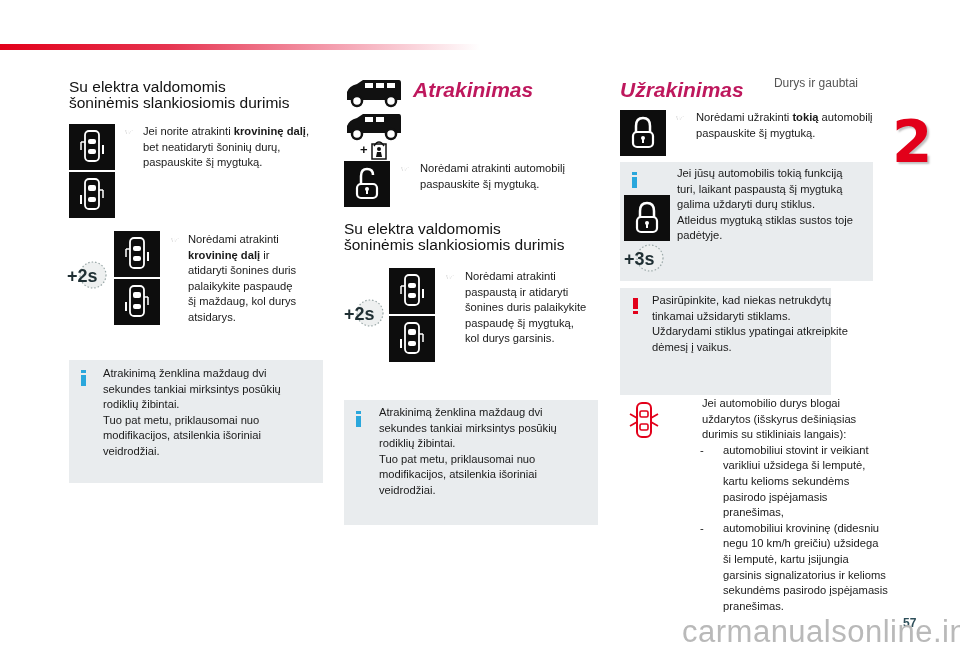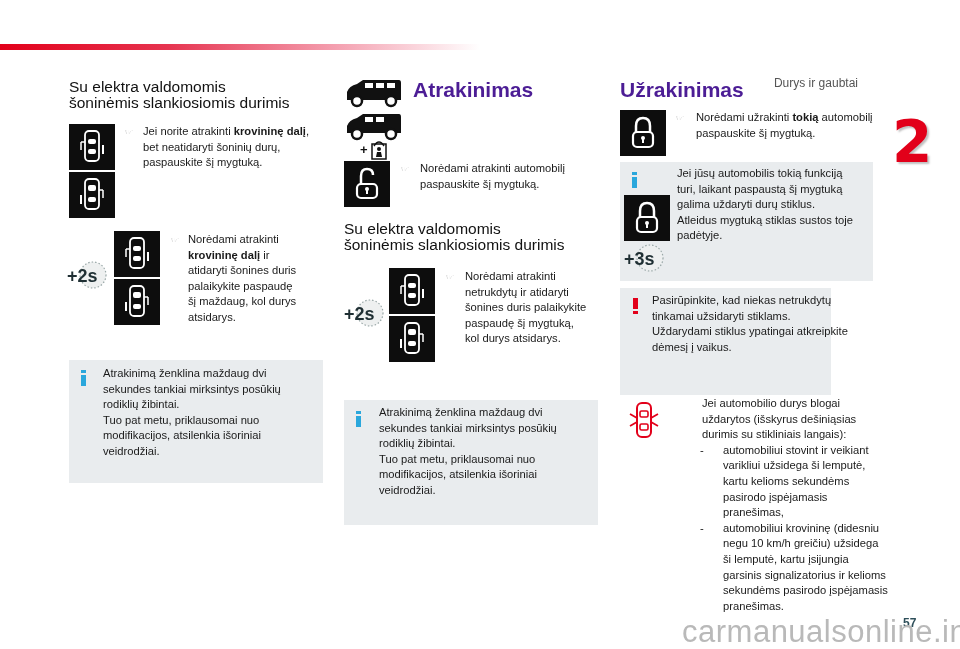--- a/index.html
+++ b/index.html
@@ -8,21 +8,21 @@
 
   .top-bar { position: absolute; left: 0; top: 44px; width: 480px; height: 6px;
     background: linear-gradient(to right, #e2001a 0%, #e63450 35%, #f4a0b0 70%, rgba(255,255,255,0) 100%); }
   .section-header { position: absolute; right: 102px; top: 37px; font-size: 12px; color: #555; margin-top: 39px; }
   .chapter-num { position: absolute; left: 892px; top: 108px; font-size: 58px; font-weight: bold; color: #e2001a;
     text-shadow: 2px 2px 2px rgba(0,0,0,0.25); font-family: "DejaVu Sans", sans-serif; }
   .page-num { position: absolute; left: 903px; top: 616px; font-size: 12px; font-weight: bold; color: #2e4f5a; }
   .watermark { position: absolute; left: 682px; top: 614px; font-size: 31px; color: #b9b9b9; letter-spacing: 0.5px; }
 
   .h2 { position: absolute; font-weight: normal; font-size: 15.5px; line-height: 16px; color: #111; }
-  .h1 { position: absolute; font-weight: bold; font-size: 21px; color: #4c1d95; }
+  .h1 { position: absolute; font-weight: bold; font-size: 21px; color: #be185d; font-style: italic; }
   .txt { position: absolute; font-size: 11.2px; line-height: 15.6px; color: #1a1a1a; }
   .bullet { position: absolute; font-size: 9px; color: #555; }
 
   .keybox { position: absolute; background: #0d0d0d; width: 46px; height: 46px; display: flex; align-items: center; justify-content: center; }
   .keybox svg { display: block; }
 
   .infobox { position: absolute; background: #e9ecee; }
   .info-i { position: absolute; width: 5px; }
   .info-i .dot { width: 5px; height: 3px; background: #2aa7dc; margin-bottom: 2px; }
   .info-i .bar { width: 5px; height: 11px; background: #2aa7dc; }
@@ -183,24 +183,24 @@
     <rect x="11" y="9" width="8" height="6" rx="2" fill="#fff"></rect>
     <rect x="11" y="21" width="8" height="5" rx="2" fill="#fff"></rect>
     <line x1="22" y1="14" x2="26" y2="14" stroke="#fff" stroke-width="1.5"></line>
     <line x1="26" y1="14" x2="26" y2="22" stroke="#fff" stroke-width="1.5"></line>
     <line x1="4" y1="19" x2="4" y2="28" stroke="#fff" stroke-width="2"></line>
   </svg>
 </div>
 <div class="bullet" style="left:446px; top:272px;">☞</div>
 <div class="txt" style="left:465px; top:269px; width:140px;">
   <div>Norėdami atrakinti</div>
-  <div>netrukdytų ir atidaryti</div>
+  <div>paspaustą ir atidaryti</div>
   <div>šonines duris palaikykite</div>
   <div>paspaudę šį mygtuką,</div>
-  <div>kol durys atsidarys.</div>
+  <div>kol durys garsinis.</div>
 </div>
 
 <div class="infobox" style="left:344px; top:400px; width:254px; height:125px;">
   <div class="info-i" style="left:12px; top:11px;">
       <div class="dot"></div>
       <div class="bar"></div>
     </div>
   <div class="txt" style="left:35px; top:5px; width:215px;">
     <div>Atrakinimą ženklina maždaug dvi</div>
     <div>sekundes tankiai mirksintys posūkių</div>

